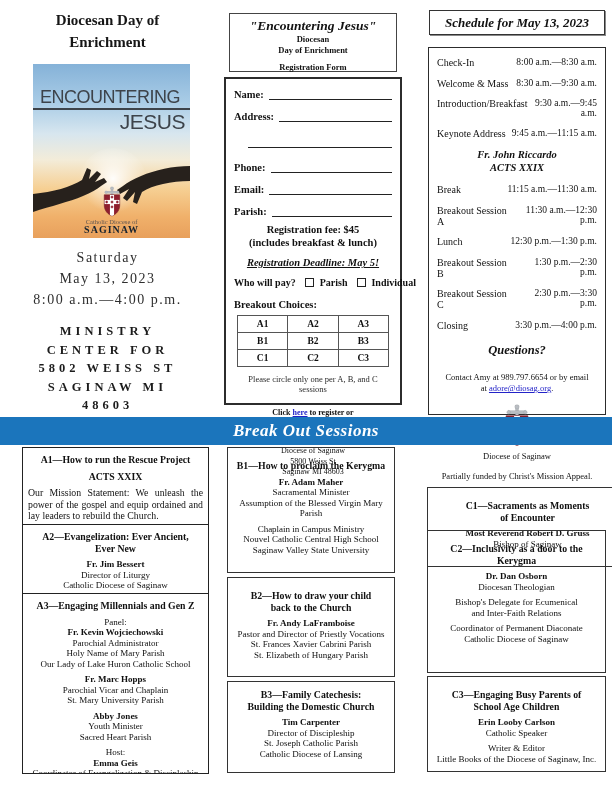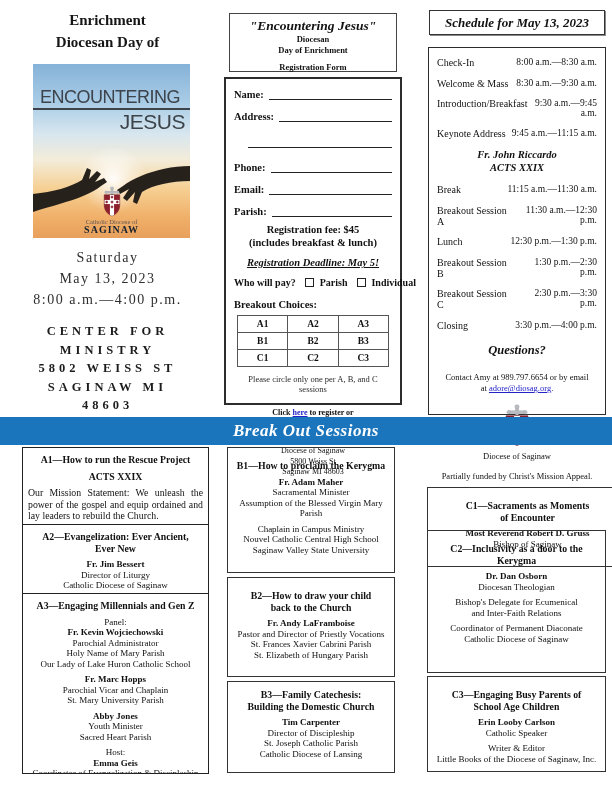--- a/index.html
+++ b/index.html
@@ -134,22 +134,22 @@
         </g>
       </g>
     </g>
   </defs>
 </svg>
 
 <div class="page">
 
   <section class="col-left">
     <div class="evt-title">
+      <div>Diocesan Day of</div>
       <div>Enrichment</div>
-      <div>Diocesan Day of</div>
     </div>
 
     <div class="poster">
       <svg class="hands" viewBox="0 0 157 95" preserveAspectRatio="none">
         <defs>
           <radialGradient id="glow" cx="50%" cy="45%">
             <stop offset="0%" stop-color="#ffffff" stop-opacity="0.95"></stop>
             <stop offset="60%" stop-color="#ffffff" stop-opacity="0.35"></stop>
             <stop offset="100%" stop-color="#ffffff" stop-opacity="0"></stop>
           </radialGradient>
@@ -172,22 +172,22 @@
 
     <div class="date-block">
 
     <div class="date-ln">Saturday</div>
         <div class="date-ln">May 13, 2023</div>
         <div class="date-ln">8:00 a.m.—4:00 p.m.</div>
       </div>
 
     <div class="venue-block">
 
-    <div class="venue-ln">CENTER FOR</div>
-        <div class="venue-ln">MINISTRY</div>
+    <div class="venue-ln">MINISTRY</div>
+        <div class="venue-ln">CENTER FOR</div>
         <div class="venue-ln">5802 WEISS ST</div>
         <div class="venue-ln">SAGINAW MI</div>
         <div class="venue-ln">48603</div>
       </div>
   </section>
 
   <section class="form-header">
     <div class="fh-title">"Encountering Jesus"</div>
     <div class="fh-sub">Diocesan</div>
     <div class="fh-sub">Day of Enrichment</div>

